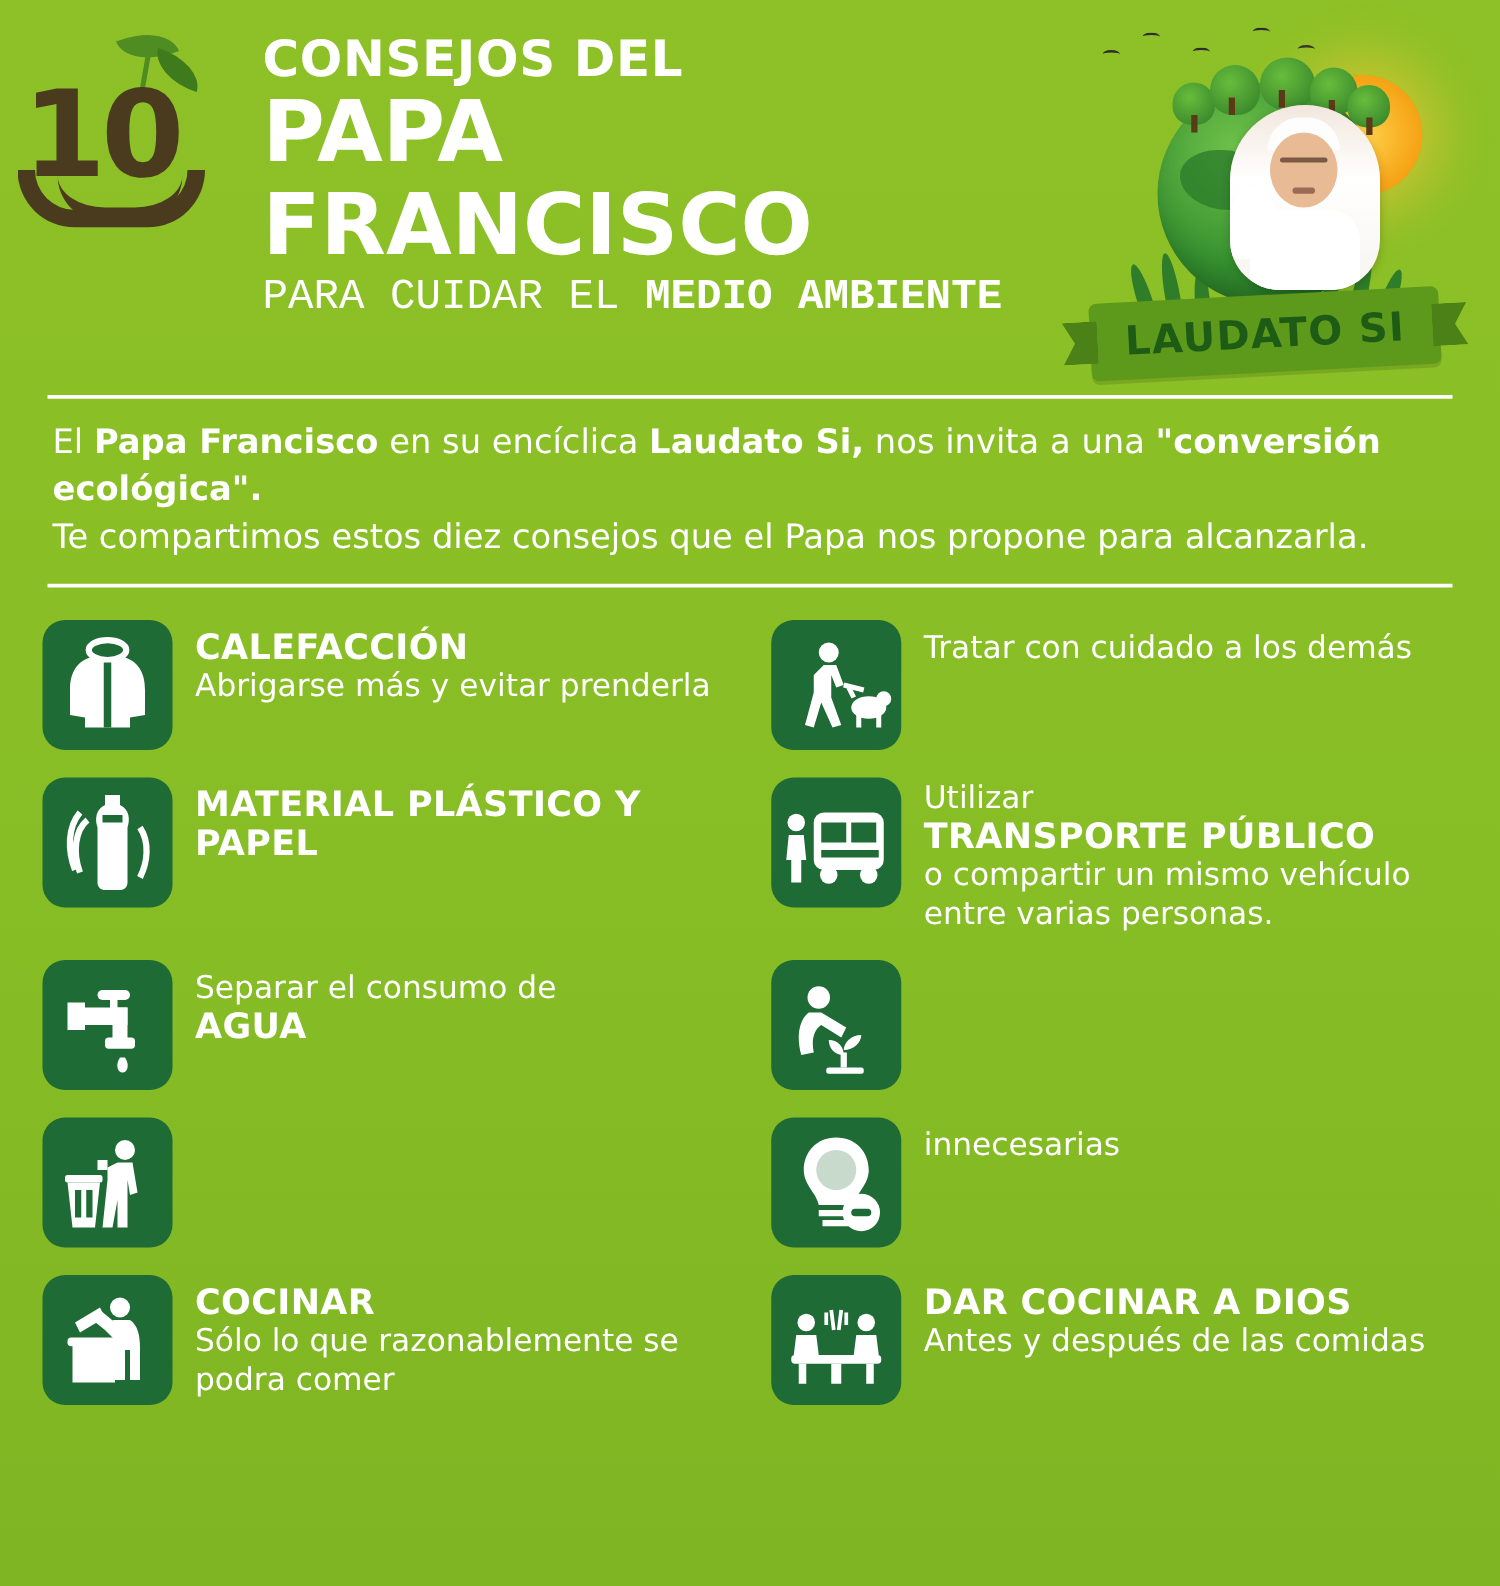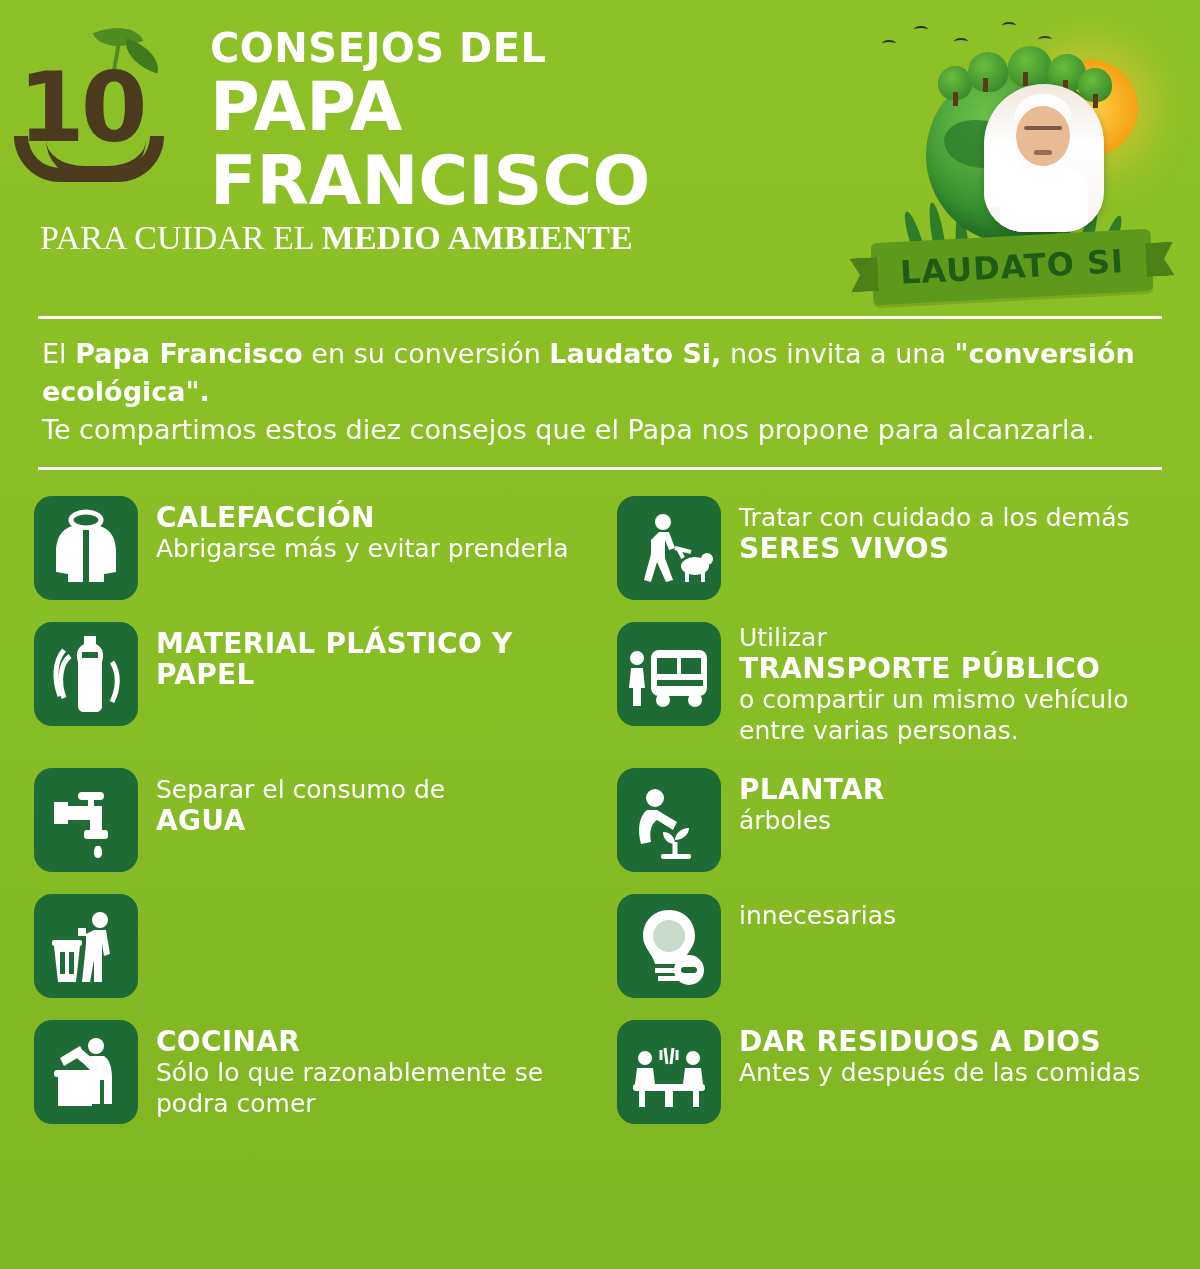--- a/index.html
+++ b/index.html
@@ -75,21 +75,22 @@
     font-family: "DejaVu Sans", sans-serif;
   }
   .line2 {
     font-size: 68px; font-weight: bold; color: #ffffff;
     line-height: 74px; letter-spacing: 0px;
     margin-left: 170px;
     font-family: "DejaVu Sans", sans-serif;
   }
   .line3 {
     font-size: 34px; color: #ffffff; line-height: 40px;
-    font-family: Liberation Serif, serif;
+    margin-left: 170px;
+    font-family: Liberation Mono, monospace;
   }
   .line3 b { font-weight: bold; }
 
   
   .emblem {
     position: absolute;
     right: 38px; top: 18px;
     width: 300px; height: 290px;
   }
   .sun {
@@ -344,21 +345,21 @@
       </div>
 
       <div class="ribbon">
         <span>LAUDATO SI</span>
       </div>
     </div>
   </div>
 
   <div class="intro">
     <p>
-      <span>El </span><b>Papa Francisco</b><span> en su conversión </span><b>Laudato Si,</b><span> nos invita a una </span><b>"conversión ecológica".</b>
+      <span>El </span><b>Papa Francisco</b><span> en su encíclica </span><b>Laudato Si,</b><span> nos invita a una </span><b>"conversión ecológica".</b>
     </p>
     <p>Te compartimos estos diez consejos que el Papa nos propone para alcanzarla.</p>
   </div>
 
   <div class="grid">
 
     <div class="tip">
       <div class="icon-box">
         <svg width="104" height="104" viewBox="0 0 104 104">
           <ellipse cx="52" cy="24" rx="15" ry="8" fill="none" stroke="#fff" stroke-width="5"></ellipse>
@@ -380,21 +381,20 @@
           <path d="M58 52 L74 56" stroke="#fff" stroke-width="4" fill="none"></path>
           <ellipse cx="78" cy="70" rx="14" ry="9" fill="#fff"></ellipse>
           <circle cx="90" cy="63" r="6" fill="#fff"></circle>
           <rect x="68" y="76" width="4" height="10" fill="#fff"></rect>
           <rect x="84" y="76" width="4" height="10" fill="#fff"></rect>
           <path d="M66 62 L62 54" stroke="#fff" stroke-width="4"></path>
         </svg>
       </div>
       <div class="tip-text">
         <div>Tratar con cuidado a los demás</div>
-        <div class="strong">SERES VIVOS</div>
       </div>
     </div>
 
     <div class="tip">
       <div class="icon-box">
         <svg width="104" height="104" viewBox="0 0 104 104">
           <path d="M50 14 L62 14 L62 22 C70 26 70 34 68 40 L68 84 C68 88 65 90 62 90 L50 90 C47 90 44 88 44 84 L44 40 C42 34 42 26 50 22 Z" fill="#fff"></path>
           <rect x="48" y="30" width="16" height="6" fill="#1e6b35"></rect>
           <path d="M36 34 C26 42 24 60 30 76" stroke="#fff" stroke-width="5" fill="none"></path>
           <path d="M30 28 C20 40 20 58 26 74" stroke="#fff" stroke-width="5" fill="none"></path>
@@ -447,24 +447,20 @@
     <div class="tip">
       <div class="icon-box">
         <svg width="104" height="104" viewBox="0 0 104 104">
           <circle cx="38" cy="30" r="9" fill="#fff"></circle>
           <path d="M30 42 C22 48 20 62 24 76 L34 74 C32 64 34 56 40 52 L56 62 L60 54 L40 42 Z" fill="#fff"></path>
           <path d="M58 74 L58 86" stroke="#fff" stroke-width="5"></path>
           <path d="M58 76 C50 76 46 70 46 64 C54 64 58 70 58 76 Z" fill="#fff"></path>
           <path d="M58 72 C66 72 72 66 72 60 C64 60 58 66 58 72 Z" fill="#fff"></path>
           <rect x="44" y="86" width="30" height="5" rx="2" fill="#fff"></rect>
         </svg>
-      </div>
-      <div class="tip-text">
-        <div class="strong">PLANTAR</div>
-        <div>árboles</div>
       </div>
     </div>
 
     <div class="tip">
       <div class="icon-box">
         <svg width="104" height="104" viewBox="0 0 104 104">
           <circle cx="66" cy="26" r="8" fill="#fff"></circle>
           <path d="M60 36 L72 36 L76 60 L70 62 L68 50 L68 88 L60 88 L60 66 L56 88 L48 88 L52 50 L52 40 Z" fill="#fff"></path>
           <path d="M20 52 L46 52 L42 88 L24 88 Z" fill="#fff"></path>
           <rect x="18" y="46" width="30" height="6" rx="2" fill="#fff"></rect>
@@ -516,21 +512,21 @@
           <path d="M68 48 L84 48 L86 64 L66 64 Z" fill="#fff"></path>
           <path d="M48 28 L50 44 M56 28 L54 44" stroke="#fff" stroke-width="3"></path>
           <path d="M44 30 L44 40 M60 30 L60 40" stroke="#fff" stroke-width="3"></path>
           <rect x="16" y="64" width="72" height="7" rx="3" fill="#fff"></rect>
           <rect x="22" y="71" width="6" height="16" fill="#fff"></rect>
           <rect x="76" y="71" width="6" height="16" fill="#fff"></rect>
           <rect x="48" y="71" width="8" height="16" fill="#fff"></rect>
         </svg>
       </div>
       <div class="tip-text">
-        <div class="strong">DAR RESIDUOS A DIOS</div>
+        <div class="strong">DAR COCINAR A DIOS</div>
         <div>Antes y después de las comidas</div>
       </div>
     </div>
 
   </div>
 
 
 </div>
 
 </body></html>

